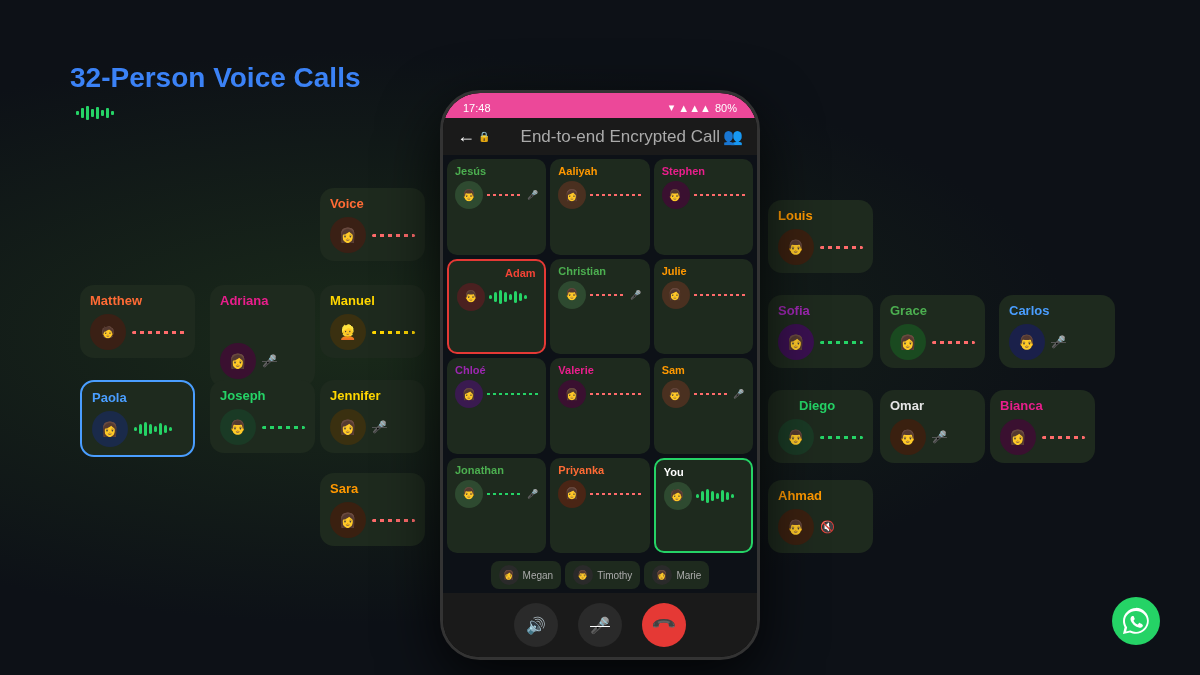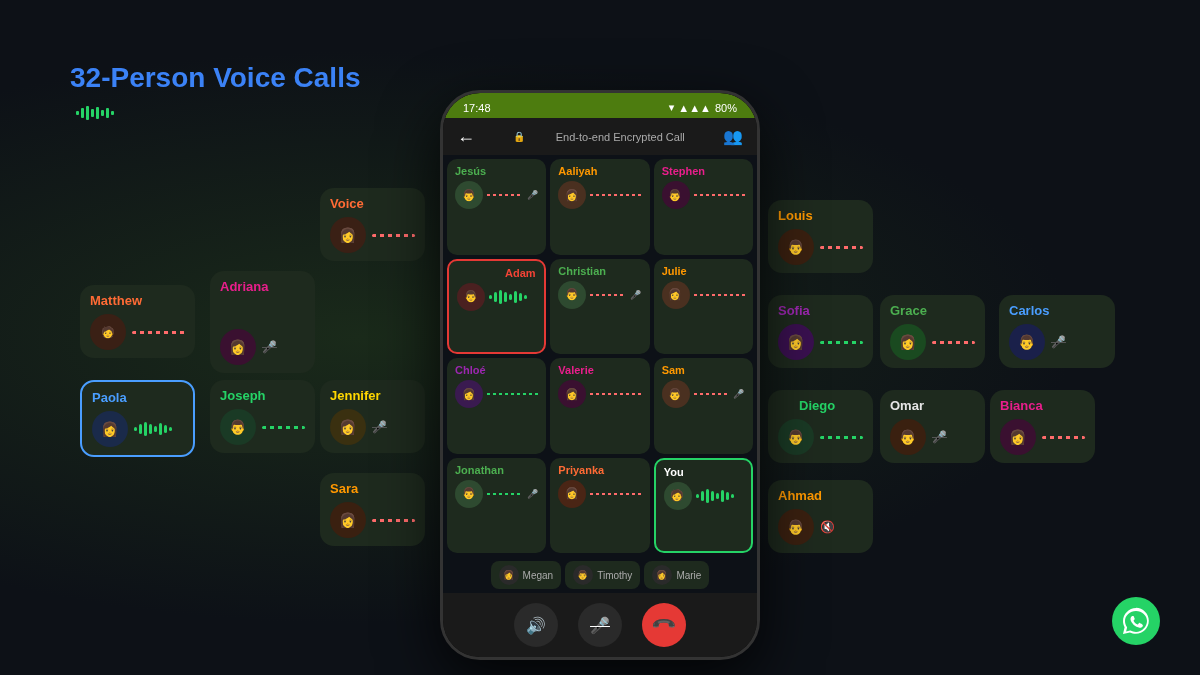--- a/index.html
+++ b/index.html
@@ -146,21 +146,21 @@
       display: flex;
       flex-direction: column;
     }
 
     
     .status-bar {
       display: flex;
       justify-content: space-between;
       align-items: center;
       padding: 8px 20px 4px;
-      background: #4d7c0f;
+      background: #ec4899;
       font-size: 11px;
       color: white;
     }
     .status-icons {
       display: flex;
       gap: 4px;
       align-items: center;
     }
 
     
@@ -335,28 +335,35 @@
 <div class="bg-cards">
 
   <div class="participant-card" style="left:80px;top:285px;width:115px;">
     <span class="name" style="color:#ff6b35;">Matthew</span>
     <div class="bottom-row">
       <div class="avatar-circle" style="background:#3a2015;font-size:11px;">🧑</div>
       <div class="waveform-dots"></div>
     </div>
   </div>
 
-  <div class="participant-card" style="left:210px;top:271px;width:105px;gap:35px;">
+  <div class="participant-card" style="left:210px;top:285px;width:105px;gap:35px;">
     <span class="name" style="color:#e91e8c;">Adriana</span>
     <div class="bottom-row">
       <div class="avatar-circle" style="background:#3a1030;">👩</div>
       <span class="mic-icon muted">🎤</span>
     </div>
   </div>
 
+  <div class="participant-card" style="left:320px;top:285px;width:105px;">
+    <span class="name" style="color:#ffd700;">Manuel</span>
+    <div class="bottom-row">
+      <div class="avatar-circle" style="background:#3a3010;">👱</div>
+      <div class="waveform-dots yellow"></div>
+    </div>
+  </div>
 
   <div class="participant-card" style="left:320px;top:188px;width:105px;">
     <span class="name" style="color:#ff6b35;">Voice</span>
     <div class="bottom-row">
       <div class="avatar-circle" style="background:#3a2015;">👩</div>
       <div class="waveform-dots"></div>
     </div>
   </div>
 
   <div class="participant-card card-blue-border" style="left:80px;top:380px;width:115px;">
@@ -474,21 +481,21 @@
         <span>▾</span>
         <span>▲▲▲</span>
         <span>80%</span>
       </div>
     </div>
 
     <div class="call-header">
       <span style="color:white;font-size:18px;">←</span>
       <div class="call-header-center">
         <span class="lock-icon">🔒</span>
-        <span style="font-size:11px;color:#aaa;padding-left:26px;">End-to-end Encrypted Call</span>
+        <span style="font-size:17px;color:#aaa;padding-left:26px;">End-to-end Encrypted Call</span>
       </div>
       <span style="color:white;font-size:16px;">👥</span>
     </div>
 
     <div class="phone-grid">
 
       <div class="phone-card">
         <span class="name" style="color:#4caf50;">Jesús</span>
         <div class="bottom-row">
           <div class="phone-avatar" style="background:#2e4a30;">👨</div>

